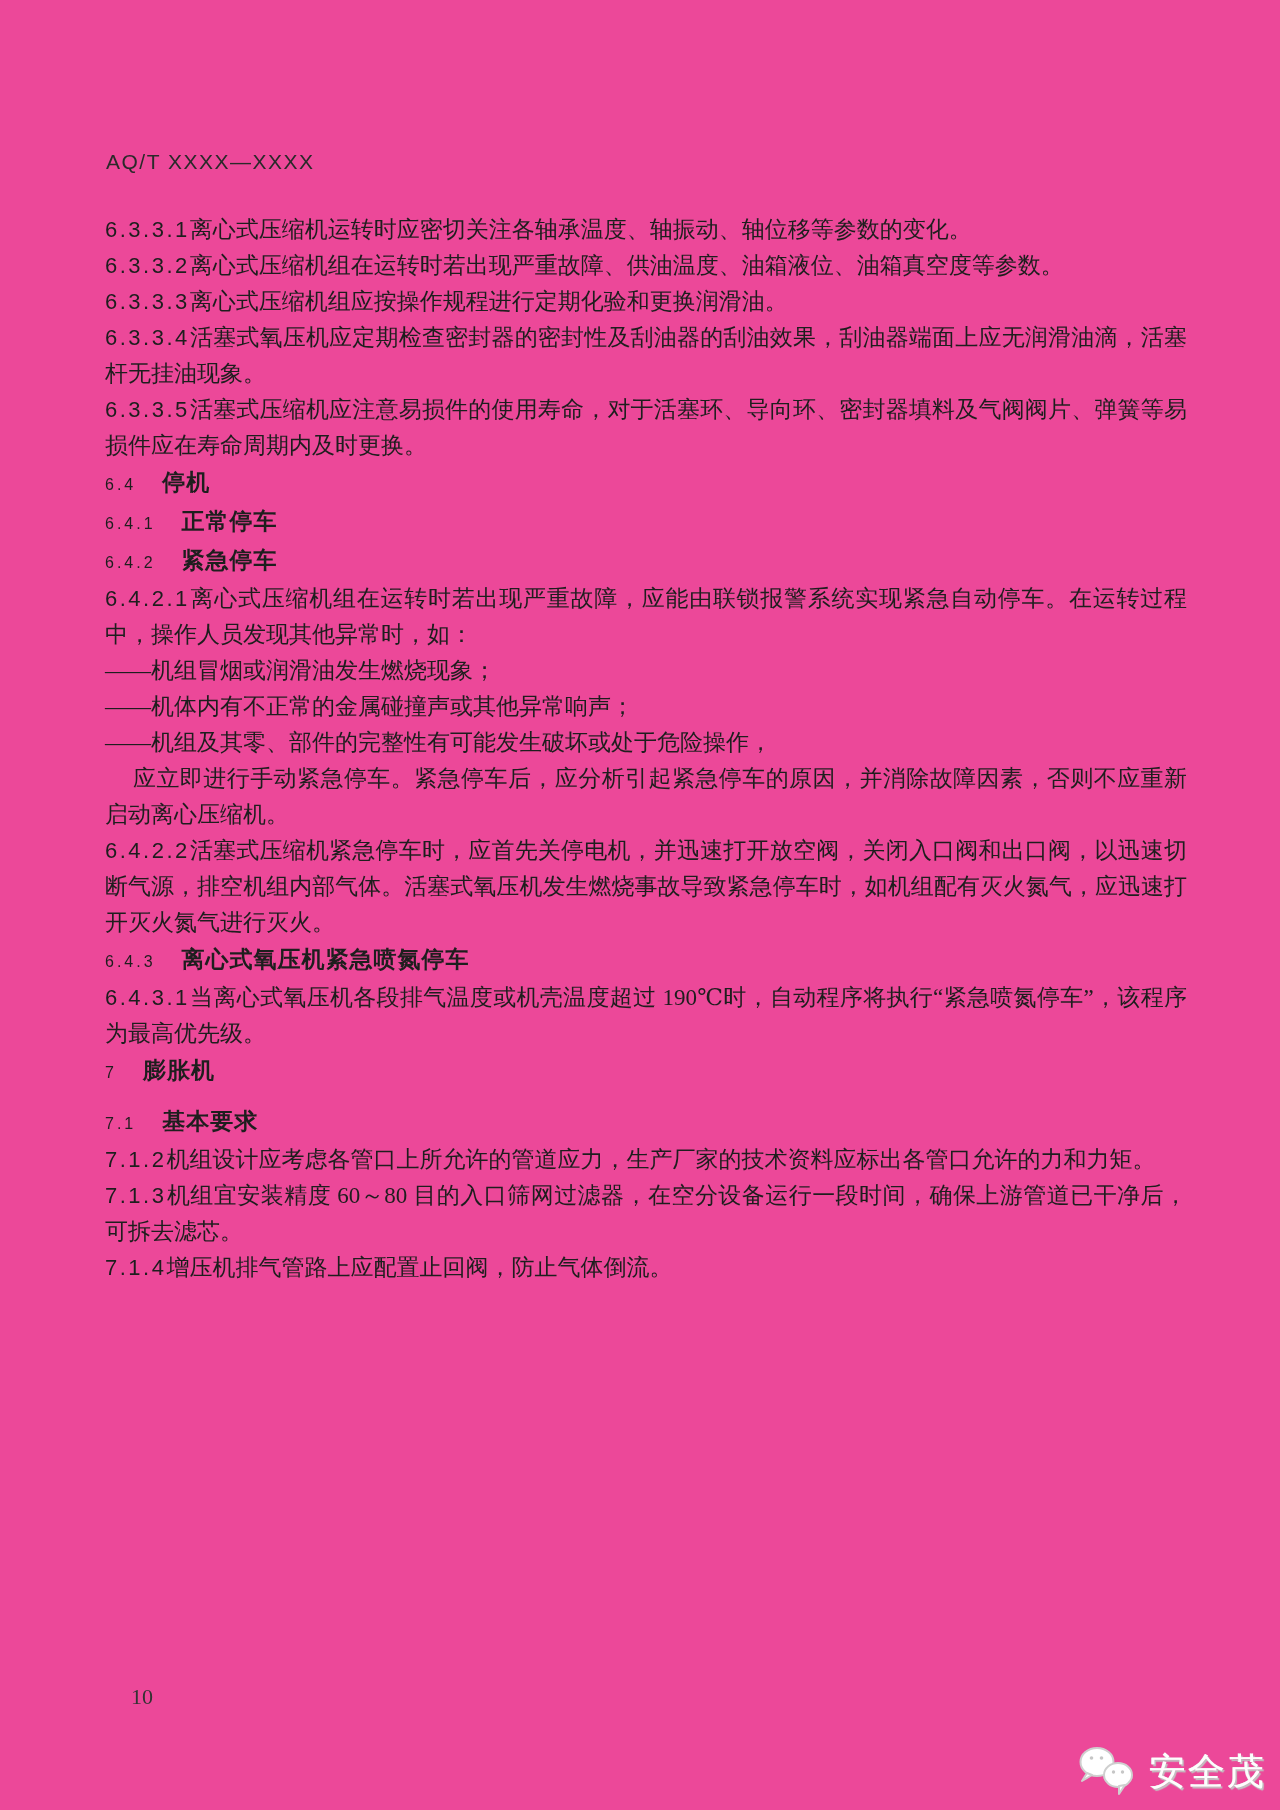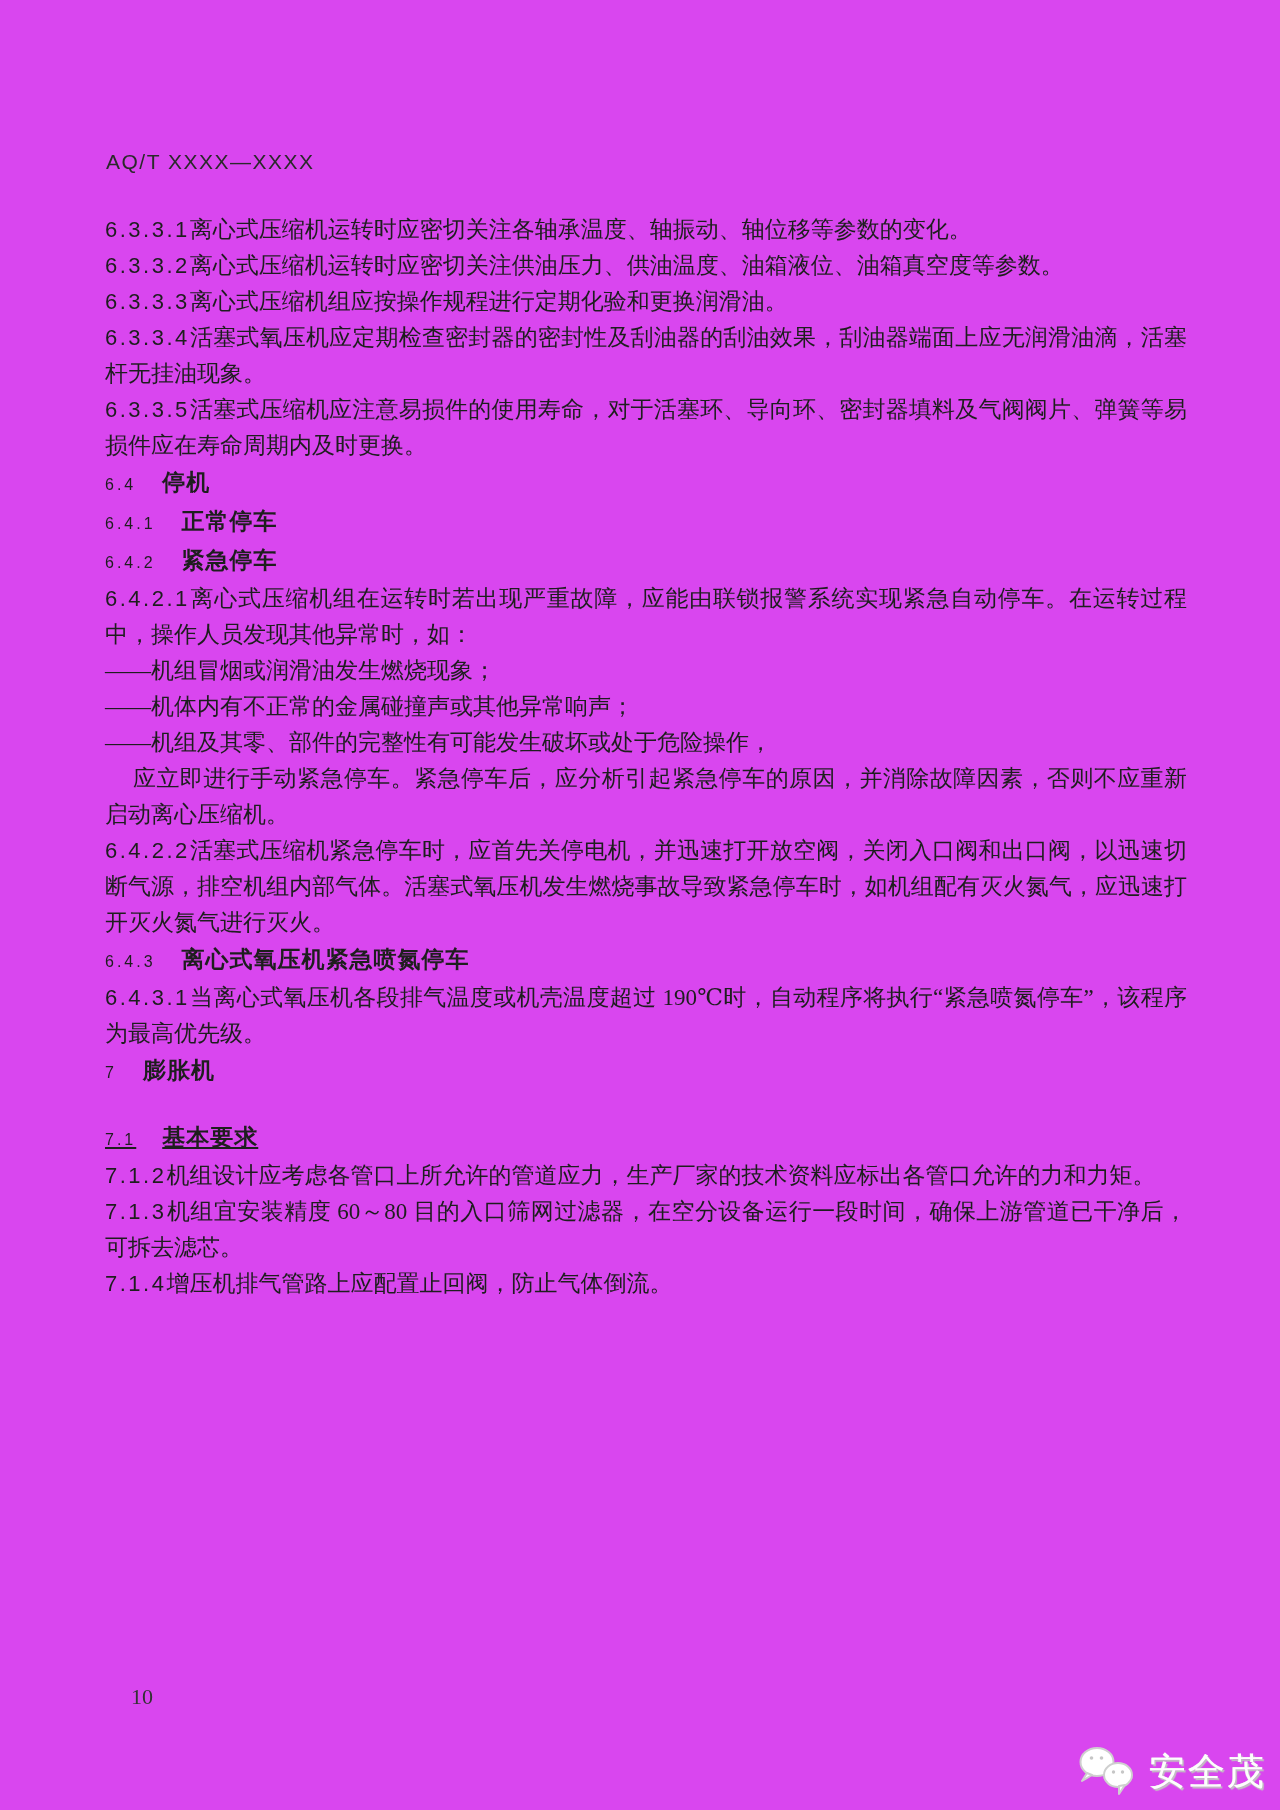--- a/index.html
+++ b/index.html
@@ -11,21 +11,21 @@
     width: 1280px;
     height: 1810px;
     position: relative;
     overflow: hidden;
     font-family: "Liberation Serif", "DejaVu Serif", serif;
     color: #1e1e1e;
   }
   .page {
     position: absolute;
     inset: 0;
-    background: #d946ef;
+    background: #ec4899;
   }
   .doc-header {
     position: absolute;
     top: 150px;
     left: 106px;
     font-family: "Liberation Sans", "DejaVu Sans", sans-serif;
     font-size: 21px;
     font-weight: 500;
     letter-spacing: 1.5px;
     color: #2a2a2a;
@@ -112,21 +112,21 @@
 <body>
 
 <div class="page">
 
   <div class="doc-header">AQ/T XXXX—XXXX</div>
 
   <div class="content">
 
     <p class="clause"><span class="num">6.3.3.1</span><span>离心式压缩机运转时应密切关注各轴承温度、轴振动、轴位移等参数的变化。</span></p>
 
-    <p class="clause"><span class="num">6.3.3.2</span><span>离心式压缩机运转时应密切关注供油压力、供油温度、油箱液位、油箱真空度等参数。</span></p>
+    <p class="clause"><span class="num">6.3.3.2</span><span>离心式压缩机组在运转时若出现严重故障、供油温度、油箱液位、油箱真空度等参数。</span></p>
 
     <p class="clause"><span class="num">6.3.3.3</span><span>离心式压缩机组应按操作规程进行定期化验和更换润滑油。</span></p>
 
     <p class="clause"><span class="num">6.3.3.4</span><span>活塞式氧压机应定期检查密封器的密封性及刮油器的刮油效果，刮油器端面上应无润滑油滴，活塞杆无挂油现象。</span></p>
 
     <p class="clause"><span class="num">6.3.3.5</span><span>活塞式压缩机应注意易损件的使用寿命，对于活塞环、导向环、密封器填料及气阀阀片、弹簧等易损件应在寿命周期内及时更换。</span></p>
 
     <h3 class="heading h2"><span class="num">6.4</span><span>停机</span></h3>
 
     <h4 class="heading h3"><span class="num">6.4.1</span><span>正常停车</span></h4>
@@ -144,21 +144,21 @@
 
     <p class="clause"><span class="num">6.4.2.2</span><span>活塞式压缩机紧急停车时，应首先关停电机，并迅速打开放空阀，关闭入口阀和出口阀，以迅速切断气源，排空机组内部气体。活塞式氧压机发生燃烧事故导致紧急停车时，如机组配有灭火氮气，应迅速打开灭火氮气进行灭火。</span></p>
 
     <h4 class="heading h3 mt13"><span class="num">6.4.3</span><span>离心式氧压机紧急喷氮停车</span></h4>
 
     <p class="clause mt13"><span class="num">6.4.3.1</span><span>当离心式氧压机各段排气温度或机壳温度超过 190℃时，自动程序将执行“紧急喷氮停车”，该程序为最高优先级。</span></p>
 
 
     <h2 class="heading h1"><span class="num">7</span><span>膨胀机</span></h2>
 
-    <h3 class="heading h2" style="margin-top:28px;text-decoration:underline;"><span class="num">7.1</span><span>基本要求</span></h3>
+    <h3 class="heading h2" style="margin-top:12px;"><span class="num">7.1</span><span>基本要求</span></h3>
 
 
     <p class="clause"><span class="num">7.1.2</span><span>机组设计应考虑各管口上所允许的管道应力，生产厂家的技术资料应标出各管口允许的力和力矩。</span></p>
 
     <p class="clause"><span class="num">7.1.3</span><span>机组宜安装精度 60～80 目的入口筛网过滤器，在空分设备运行一段时间，确保上游管道已干净后，可拆去滤芯。</span></p>
 
     <p class="clause"><span class="num">7.1.4</span><span>增压机排气管路上应配置止回阀，防止气体倒流。</span></p>
 
 
   </div>

